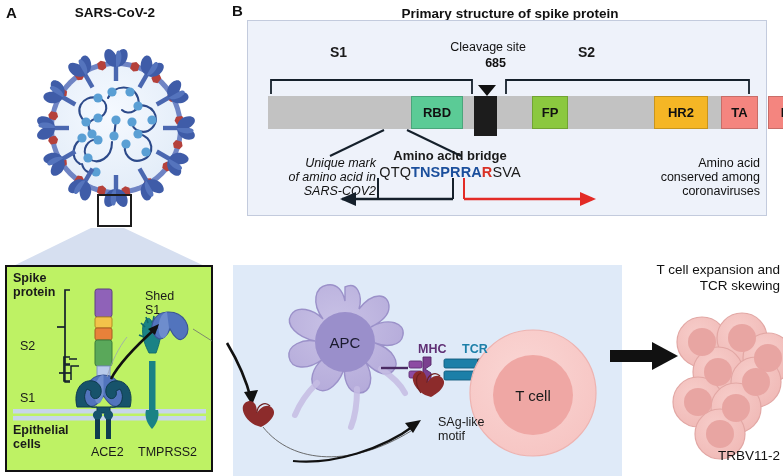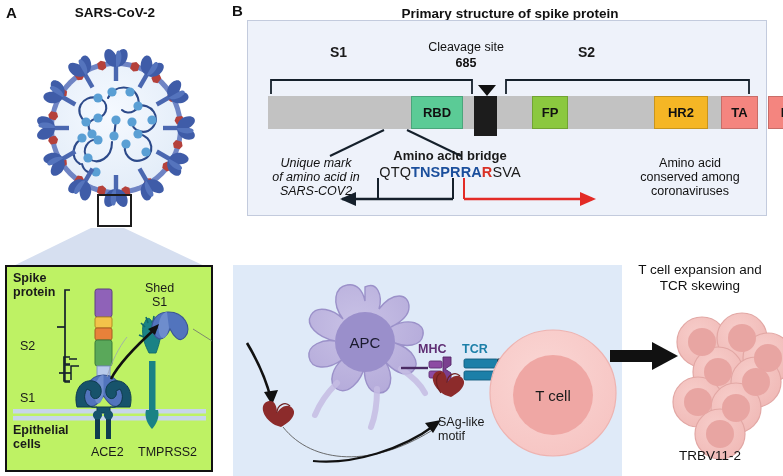--- a/index.html
+++ b/index.html
@@ -1,21 +1,21 @@
 <!DOCTYPE html>
 <html><head>
 <meta charset="utf-8">
 <style>
   html,body{margin:0;padding:0;background:#ffffff;}
   body{width:783px;height:476px;position:relative;overflow:hidden;
        font-family:"Liberation Sans", sans-serif;color:#1a1a1a;}
   .abs{position:absolute;}
   .panel-letter{font-weight:bold;font-size:15px;color:#111;}
   .ttl{font-weight:bold;font-size:13.5px;color:#111;text-align:center;}
-  .plain{font-size:13px;color:#111;text-align:center;line-height:1.12;}
+  .plain{font-size:13px;color:#111;text-align:right;line-height:1.12;}
   .bold{font-weight:bold;}
   
   #panelB-box{left:247px;top:20px;width:520px;height:196px;
       background:#eef2fa;border:1.5px solid #c3cbdd;box-sizing:border-box;}
   
   #dombar{left:268px;top:96px;width:482px;height:33px;background:#c2c2c2;}
   .dom{position:absolute;top:0;height:33px;display:flex;align-items:center;
        justify-content:center;font-weight:bold;font-size:13px;color:#111;
        border:1px solid rgba(0,0,0,.18);box-sizing:border-box;}
   
@@ -186,21 +186,21 @@
 <svg width="208" height="42" viewBox="0 0 208 42">
   <polygon points="86,0 119,0 208,42 0,42" fill="#d6dff0"></polygon>
 </svg>
 </div>
 
 <div class="abs" id="spikebox">
   <div class="abs bold nosel" style="left:6px;top:5px;font-size:12.5px;line-height:1.1;white-space:pre;">Spike
 protein</div>
   <div class="abs nosel" style="left:13px;top:72px;font-size:12.5px;">S2</div>
   <div class="abs nosel" style="left:13px;top:124px;font-size:12.5px;">S1</div>
-  <div class="abs nosel" style="left:138px;top:15px;font-size:12.5px;line-height:1.1;white-space:pre;text-align:center;">Shed
+  <div class="abs nosel" style="left:138px;top:23px;font-size:12.5px;line-height:1.1;white-space:pre;">Shed
 S1</div>
   <div class="abs bold nosel" style="left:6px;top:157px;font-size:12.5px;line-height:1.1;white-space:pre;">Epithelial
 cells</div>
   <div class="abs nosel" style="left:84px;top:178px;font-size:12.5px;">ACE2</div>
   <div class="abs nosel" style="left:131px;top:178px;font-size:12.5px;">TMPRSS2</div>
 
   <svg class="abs" style="left:0;top:0;" width="205" height="204" viewBox="0 0 205 204">
 
     <path d="M63,23 L58,23 L58,97 L63,97" fill="none" stroke="#15202b" stroke-width="1.7"></path>
     <path d="M58,60 L50,60" stroke="#15202b" stroke-width="1.7"></path>
@@ -316,21 +316,21 @@
 
   <path d="M142,0 L142,21" stroke="#e32b26" stroke-width="2" fill="none"></path>
   <path d="M142,21 L270,21" stroke="#e32b26" stroke-width="2.4" fill="none"></path>
   <polygon points="274,21 258,14 258,28" fill="#e32b26"></polygon>
 </svg>
 </div>
 
 <div class="abs" id="cellpanel"></div>
 <div class="abs" id="rstrip"></div>
 
-<div class="abs" style="left:243px;top:265px;padding-left:10px;">
+<div class="abs" style="left:233px;top:265px;">
 <svg width="375" height="211" viewBox="0 0 375 211">
   <defs>
     <radialGradient id="apcg" cx="42%" cy="38%" r="70%">
       <stop offset="0%" stop-color="#c9c2e6"></stop>
           <stop offset="100%" stop-color="#b3a9d9"></stop>
     </radialGradient>
     <radialGradient id="tcg" cx="42%" cy="36%" r="72%">
       <stop offset="0%" stop-color="#fad6d4"></stop>
           <stop offset="100%" stop-color="#f6c4c2"></stop>
     </radialGradient>

